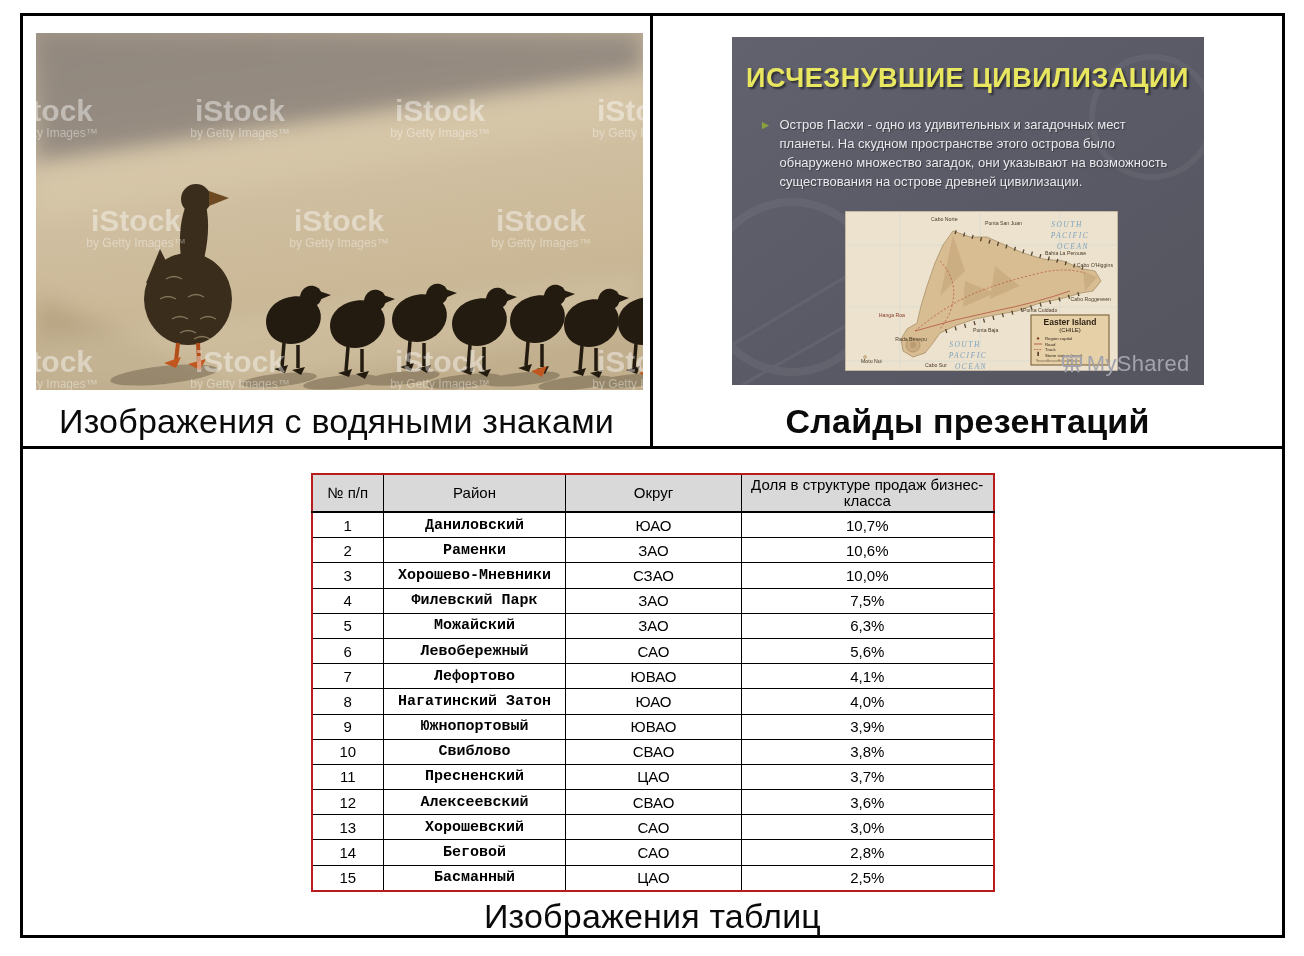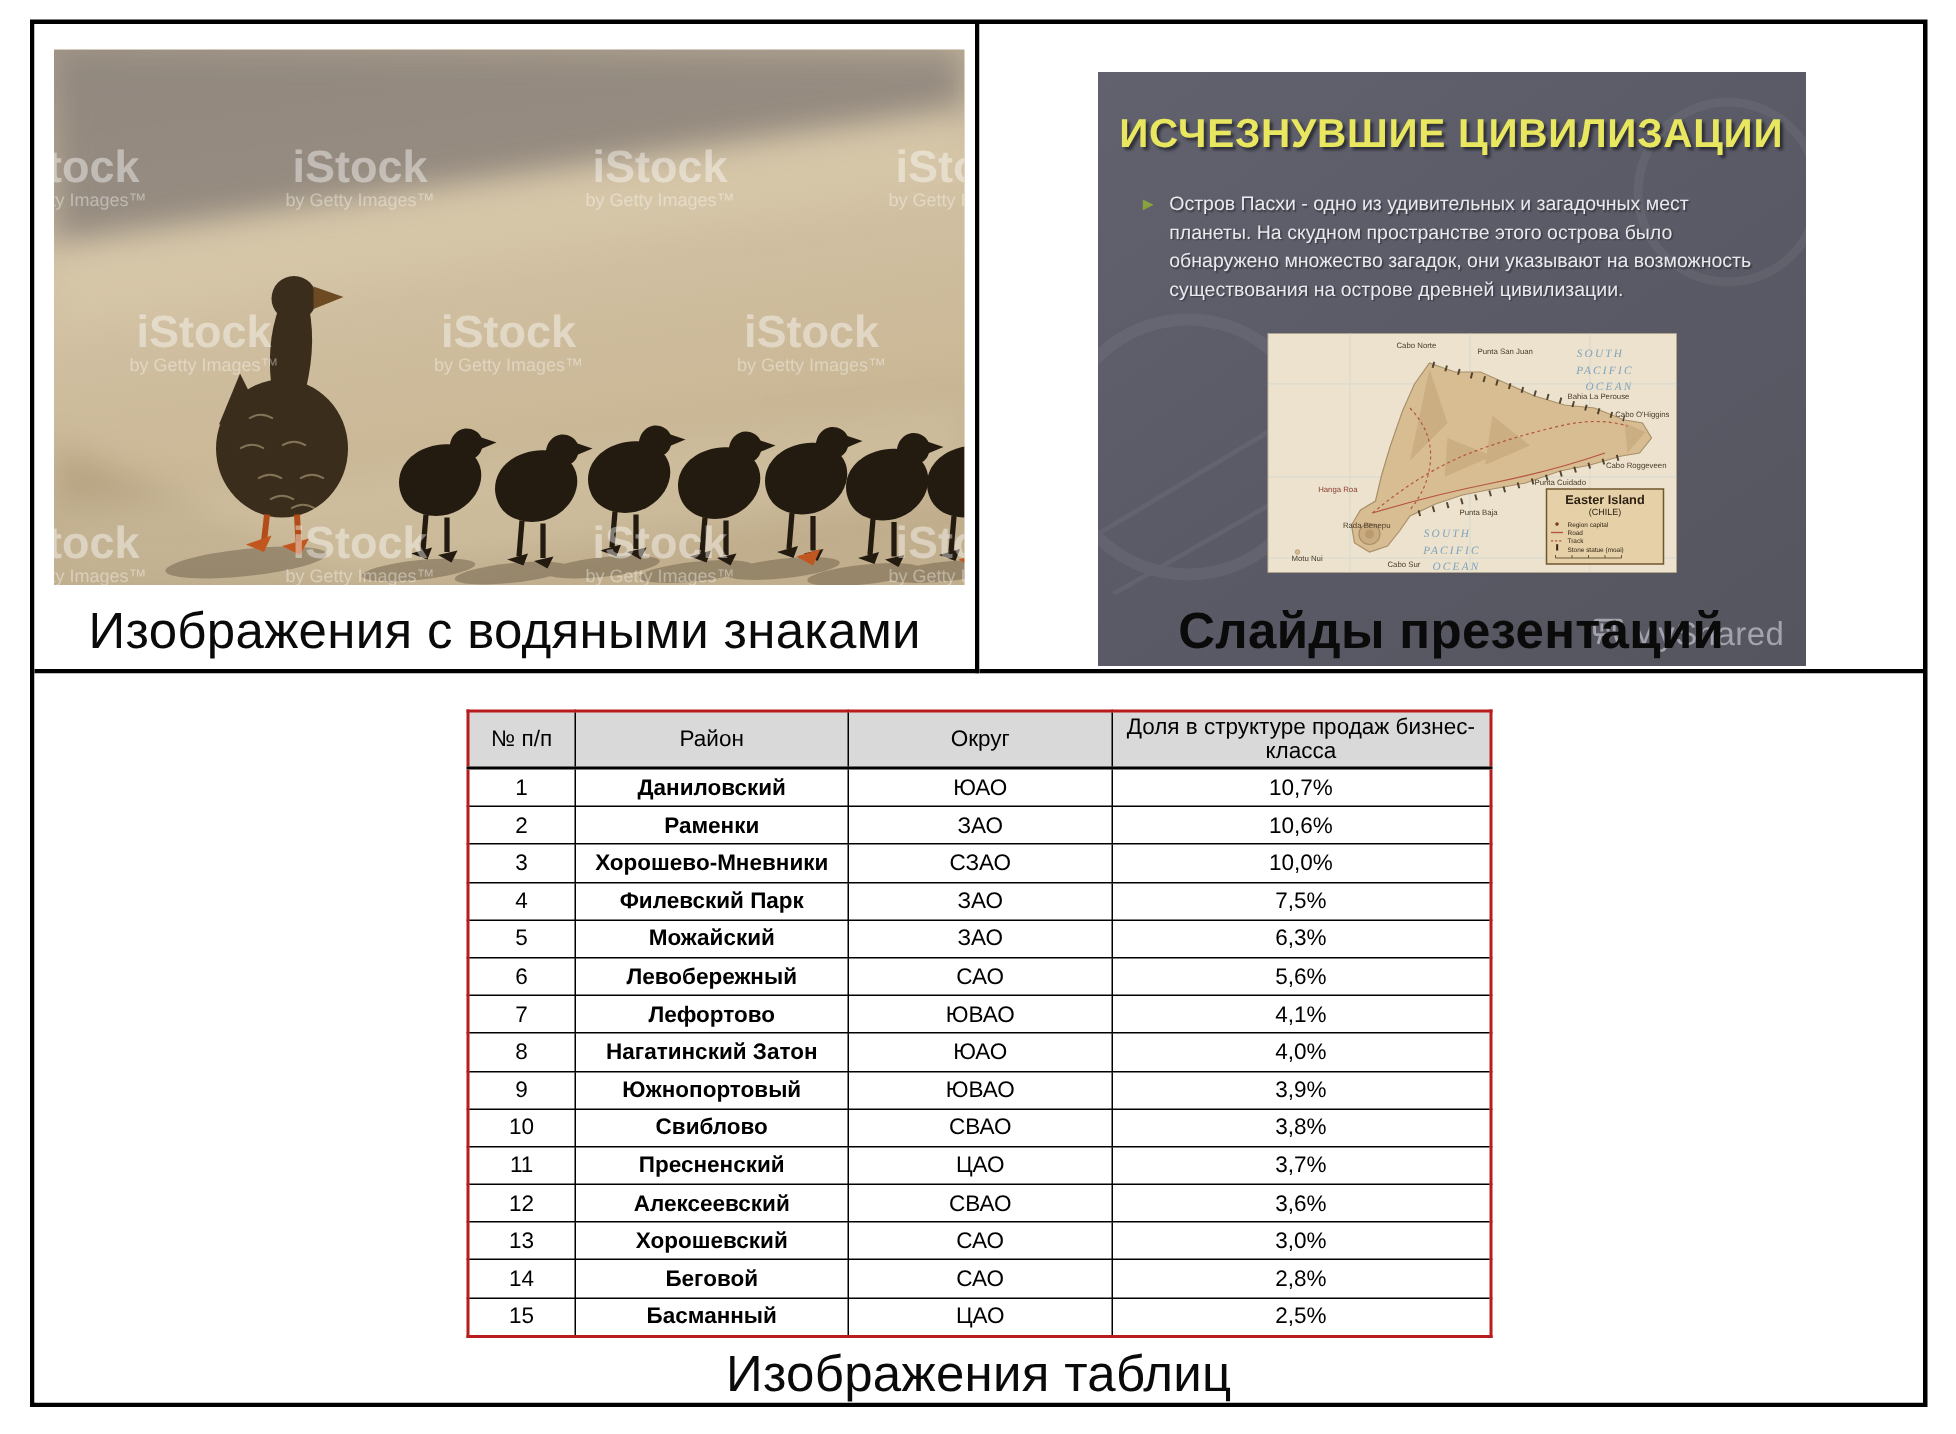--- a/index.html
+++ b/index.html
@@ -26,22 +26,22 @@
   
   .photo{
     position:absolute;left:13px;top:17px;width:607px;height:357px;
     overflow:hidden;background:#c9b89b;
   }
   .wm-brand{font-family:"Liberation Sans",sans-serif;font-weight:bold;font-size:30px;fill:#ffffff;opacity:.42;}
   .wm-byline{font-family:"Liberation Sans",sans-serif;font-size:12px;fill:#ffffff;opacity:.38;}
 
   
   .slide{
-    position:absolute;left:50%;transform:translateX(-50%);top:32px;
-    width:472px;height:396px;overflow:hidden;
+    position:absolute;left:50%;transform:translateX(-50%);top:21px;
+    width:472px;height:348px;overflow:hidden;
     background:linear-gradient(145deg,#62626f 0%,#5b5b68 45%,#55555f 100%);
   }
   .slide-title{
     position:absolute;top:26px;left:0;right:0;text-align:center;
     font-size:27px;font-weight:bold;color:#e9e75f;letter-spacing:0.5px;
     text-shadow:2px 2px 2px rgba(15,15,20,0.6);
   }
   .slide-bullet{position:absolute;left:48px;top:78px;width:402px;}
   .bullet-marker{
     position:absolute;left:-20px;top:3px;font-size:12px;color:#8aa23b;
@@ -53,37 +53,37 @@
   }
   .slide-bg-motif{position:absolute;left:0;top:0;}
   .map{position:absolute;left:113px;top:174px;}
   .ocean{font-family:"Liberation Serif",serif;font-style:italic;font-size:7.5px;fill:#7fa3bd;letter-spacing:1.5px;}
   .mplace{font-family:"Liberation Sans",sans-serif;font-size:5.2px;fill:#4a3b28;}
   .town{fill:#8a3b2e;}
   .lgtitle{font-family:"Liberation Sans",sans-serif;font-weight:bold;font-size:8.5px;fill:#2a1f10;}
   .lgsub{font-family:"Liberation Sans",sans-serif;font-size:6px;fill:#2a1f10;}
   .lgitem{font-family:"Liberation Sans",sans-serif;font-size:4.3px;fill:#2a1f10;}
   .myshared{
-    position:absolute;right:14px;bottom:8px;display:flex;gap:4px;
+    position:absolute;right:14px;bottom:8px;display:flex;align-items:center;gap:4px;
     color:#a2a3ad;font-size:22px;letter-spacing:0.3px;
   }
 
   
   .districts{
     border-collapse:collapse;border:2px solid #b91c1c;margin:24px auto 0;
     font-size:15px;table-layout:fixed;
   }
   .districts th{
     background:#d9d9d9;font-weight:normal;border:1px solid #000;border-bottom:2px solid #000;
     text-align:center;padding:2px 6px;line-height:16px;height:30px;
   }
   .districts td{
     border:1px solid #000;text-align:center;padding:0 6px;height:24.2px;line-height:17px;
   }
-  .districts td.b{font-weight:bold;}
+  .districts td.b{font-weight:bold;font-family:Liberation Mono, monospace;}
   .cell-b .caption{position:static;margin-top:5px;}
 </style>
 </head>
 <body>
 
 <div class="frame">
 
   <section class="cell cell-tl">
     <div class="photo">
       <svg width="607" height="357" viewBox="0 0 607 357">

